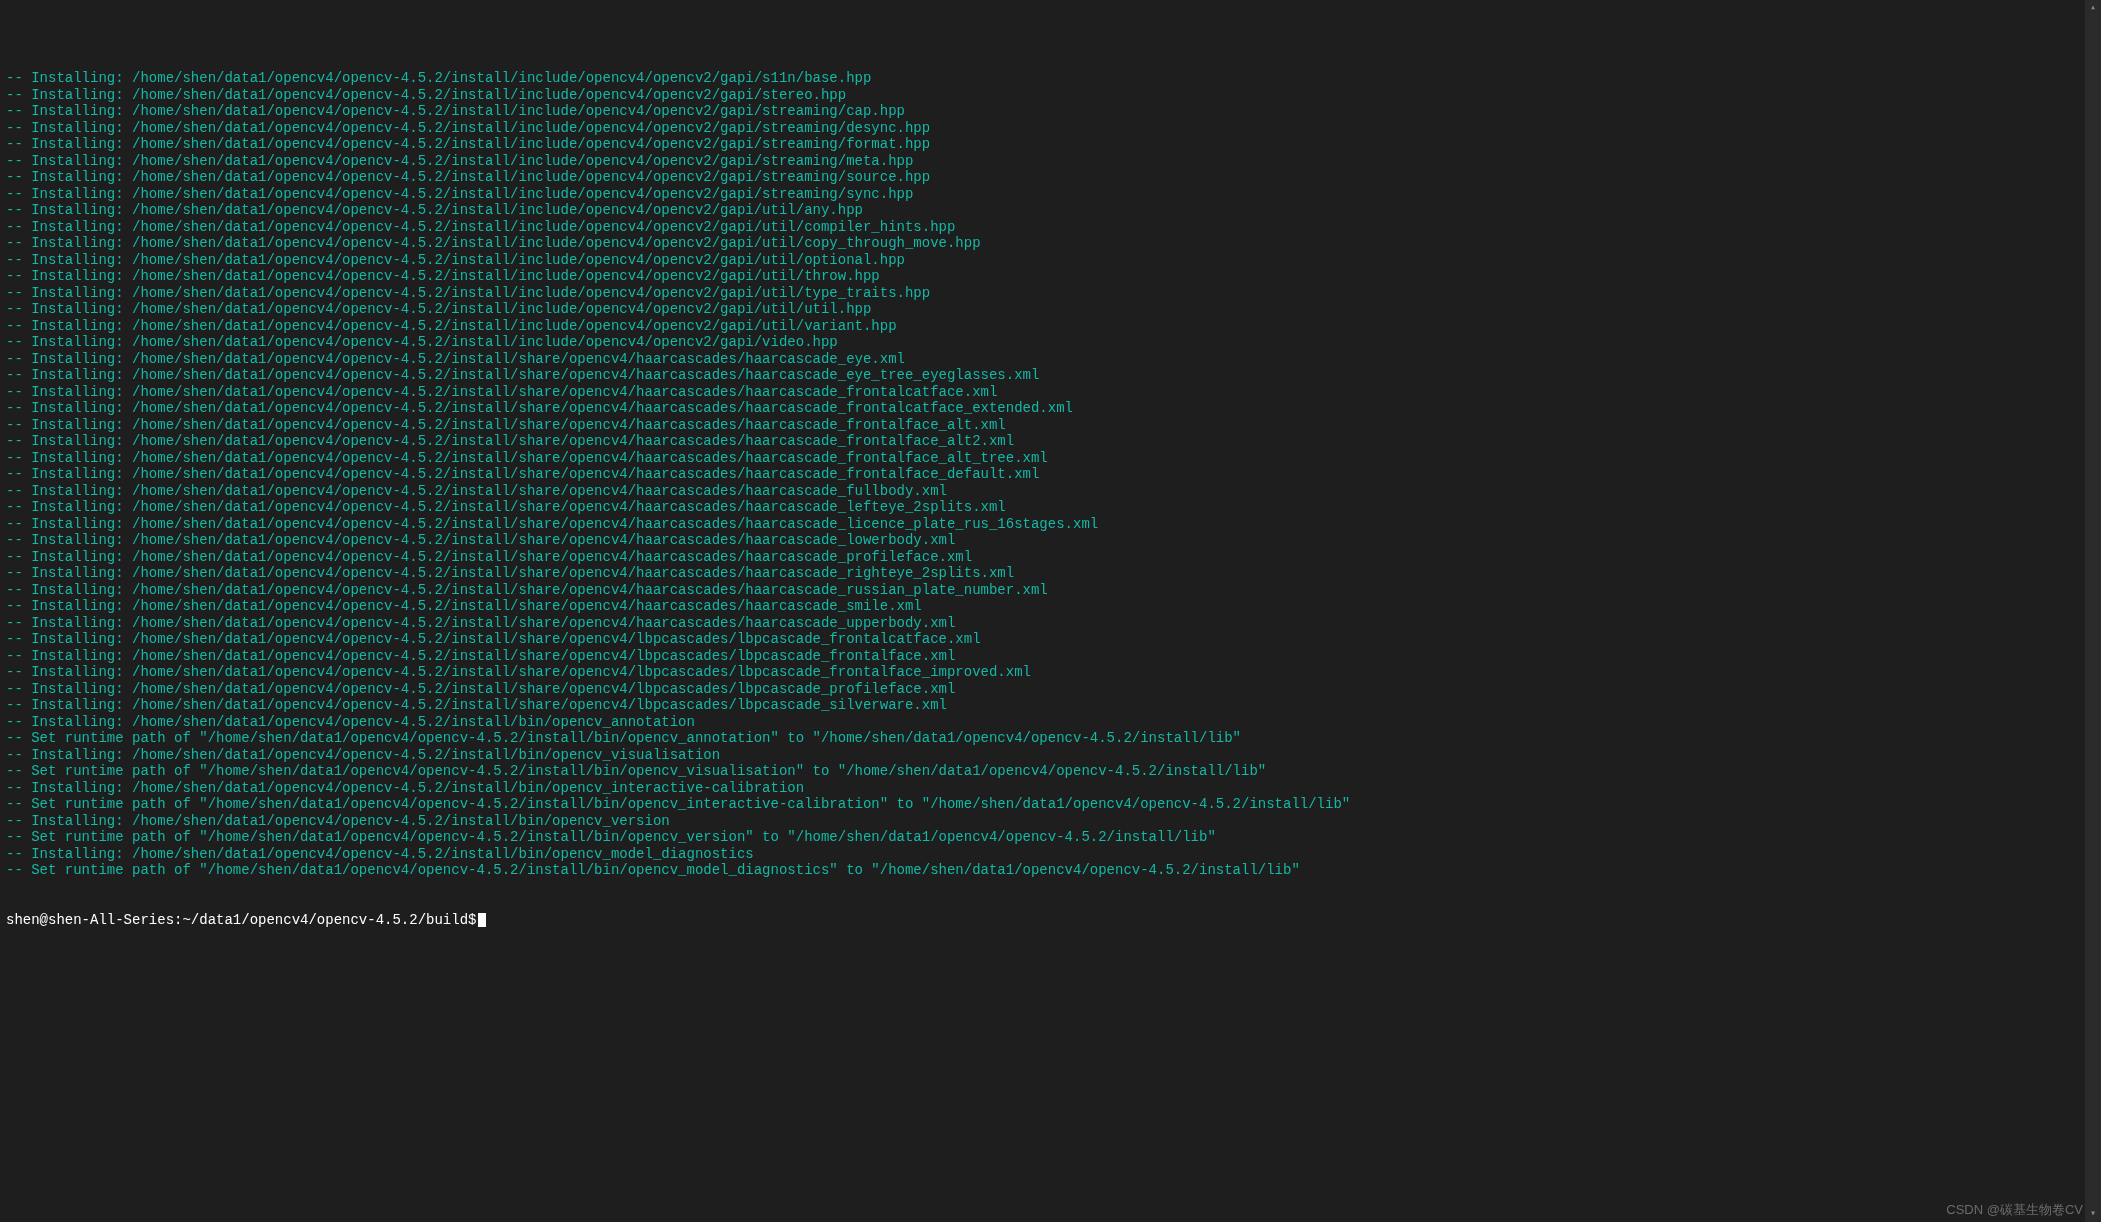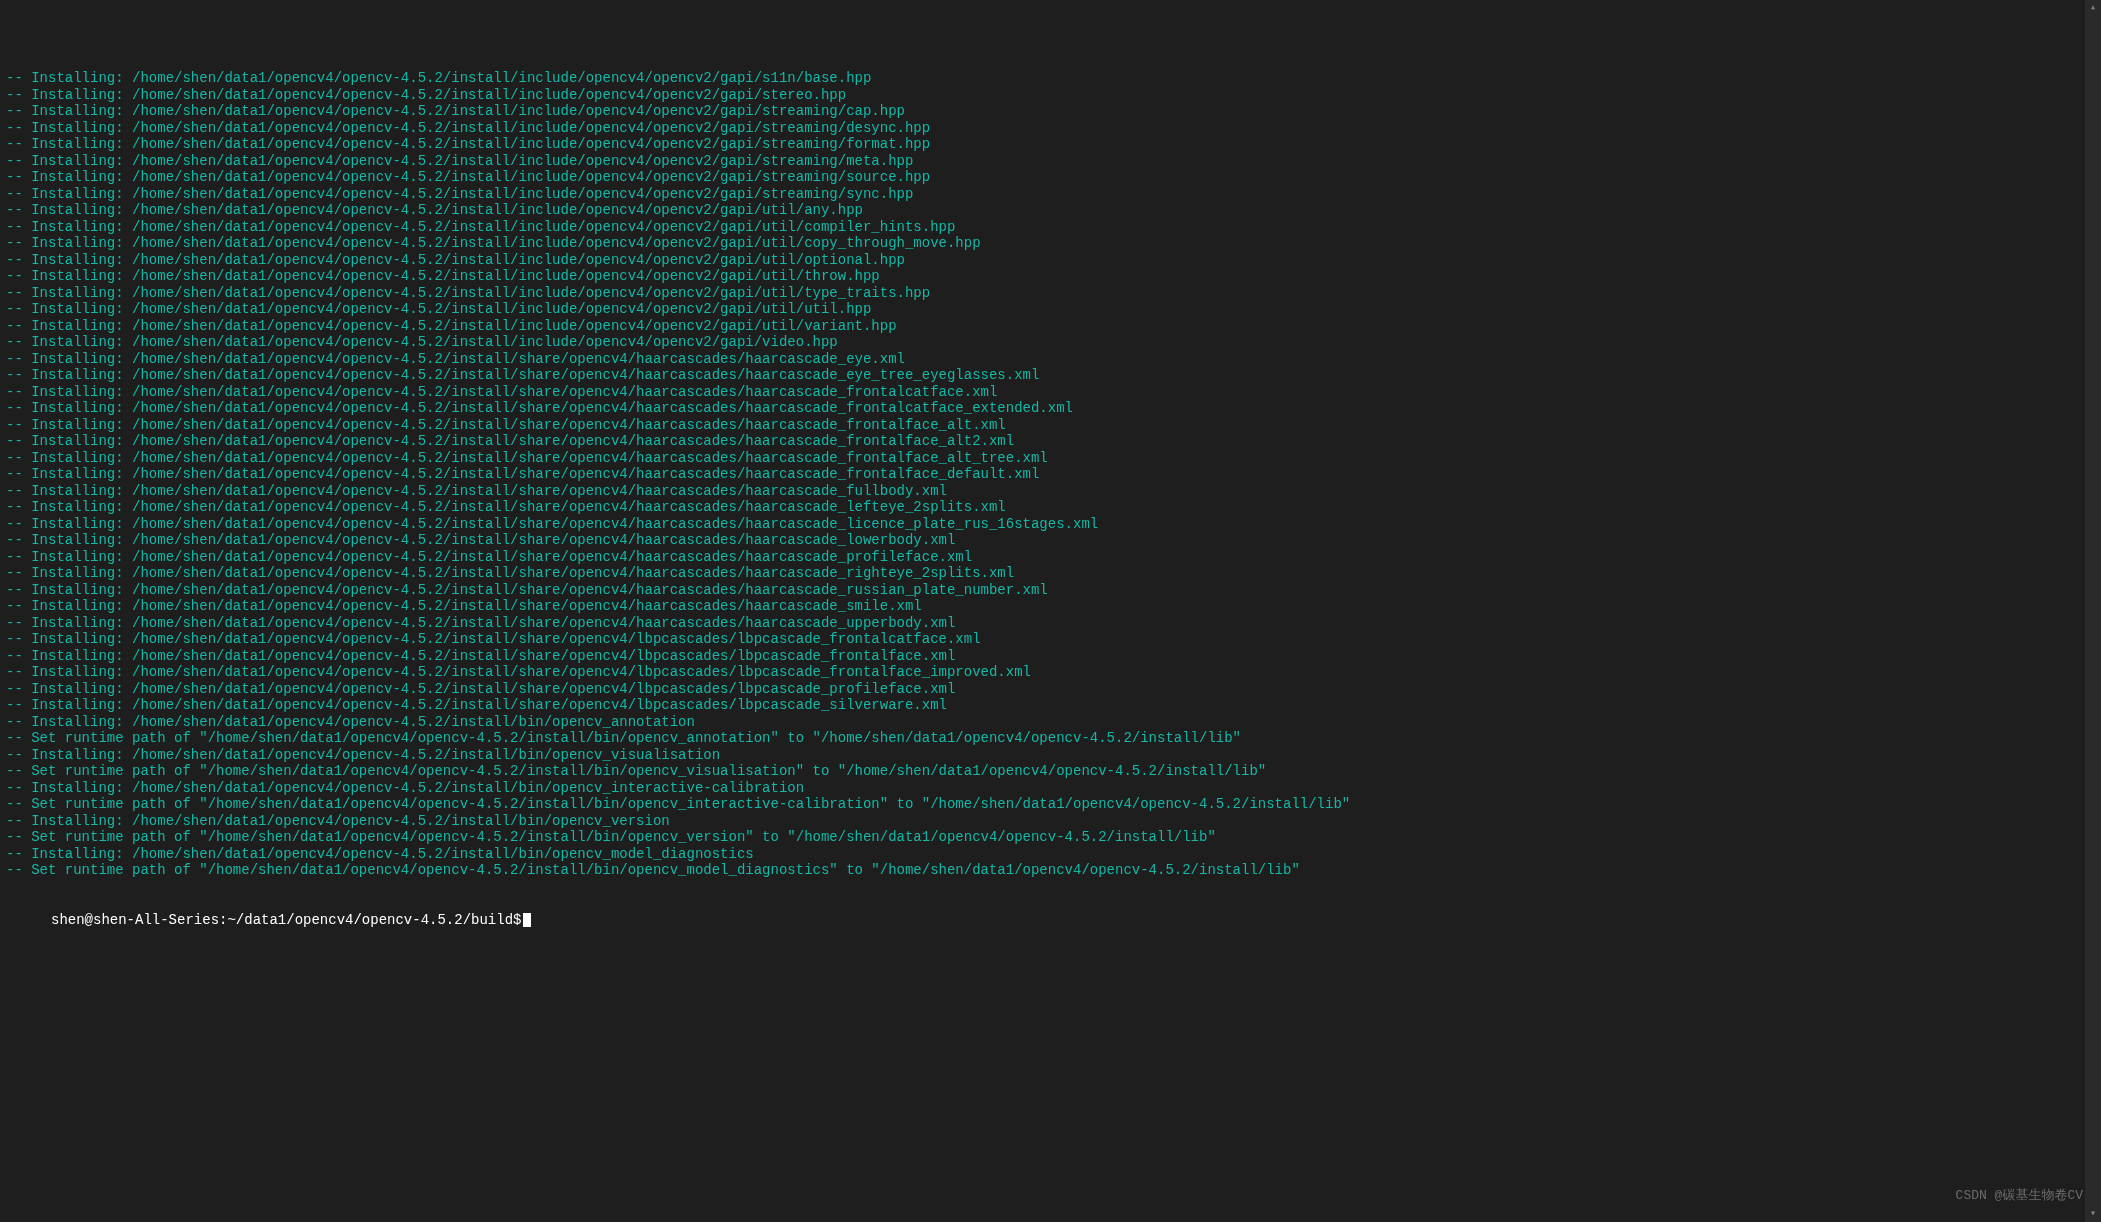--- a/index.html
+++ b/index.html
@@ -22,21 +22,20 @@
     .terminal-output {
       display: block;
     }
     .line {
       display: block;
       color: #14b8a6;
     }
     .prompt-line {
       display: flex;
       align-items: center;
-      margin-left: 45px;
     }
     .prompt {
       color: #ffffff;
     }
     .cursor {
       display: inline-block;
       width: 8px;
       height: 14px;
       background-color: #ffffff;
       margin-left: 2px;
@@ -64,25 +63,25 @@
       font-size: 10px;
       cursor: pointer;
     }
     .scrollbar-track {
       flex: 1;
       width: 100%;
       position: relative;
     }
     .watermark {
       position: fixed;
-      bottom: 18px;
+      bottom: 4px;
       right: 18px;
       color: #7a7a7a;
       font-size: 13px;
-      font-family: Liberation Mono, monospace;
+      font-family: Liberation Sans, sans-serif;
       opacity: 0.85;
       margin-top: 24px;
     }
   </style>
 </head>
 <body>
 
 
 
 <div class="terminal-output" id="terminal-lines"><span class="line">-- Installing: /home/shen/data1/opencv4/opencv-4.5.2/install/include/opencv4/opencv2/gapi/s11n/base.hpp</span><span class="line">-- Installing: /home/shen/data1/opencv4/opencv-4.5.2/install/include/opencv4/opencv2/gapi/stereo.hpp</span><span class="line">-- Installing: /home/shen/data1/opencv4/opencv-4.5.2/install/include/opencv4/opencv2/gapi/streaming/cap.hpp</span><span class="line">-- Installing: /home/shen/data1/opencv4/opencv-4.5.2/install/include/opencv4/opencv2/gapi/streaming/desync.hpp</span><span class="line">-- Installing: /home/shen/data1/opencv4/opencv-4.5.2/install/include/opencv4/opencv2/gapi/streaming/format.hpp</span><span class="line">-- Installing: /home/shen/data1/opencv4/opencv-4.5.2/install/include/opencv4/opencv2/gapi/streaming/meta.hpp</span><span class="line">-- Installing: /home/shen/data1/opencv4/opencv-4.5.2/install/include/opencv4/opencv2/gapi/streaming/source.hpp</span><span class="line">-- Installing: /home/shen/data1/opencv4/opencv-4.5.2/install/include/opencv4/opencv2/gapi/streaming/sync.hpp</span><span class="line">-- Installing: /home/shen/data1/opencv4/opencv-4.5.2/install/include/opencv4/opencv2/gapi/util/any.hpp</span><span class="line">-- Installing: /home/shen/data1/opencv4/opencv-4.5.2/install/include/opencv4/opencv2/gapi/util/compiler_hints.hpp</span><span class="line">-- Installing: /home/shen/data1/opencv4/opencv-4.5.2/install/include/opencv4/opencv2/gapi/util/copy_through_move.hpp</span><span class="line">-- Installing: /home/shen/data1/opencv4/opencv-4.5.2/install/include/opencv4/opencv2/gapi/util/optional.hpp</span><span class="line">-- Installing: /home/shen/data1/opencv4/opencv-4.5.2/install/include/opencv4/opencv2/gapi/util/throw.hpp</span><span class="line">-- Installing: /home/shen/data1/opencv4/opencv-4.5.2/install/include/opencv4/opencv2/gapi/util/type_traits.hpp</span><span class="line">-- Installing: /home/shen/data1/opencv4/opencv-4.5.2/install/include/opencv4/opencv2/gapi/util/util.hpp</span><span class="line">-- Installing: /home/shen/data1/opencv4/opencv-4.5.2/install/include/opencv4/opencv2/gapi/util/variant.hpp</span><span class="line">-- Installing: /home/shen/data1/opencv4/opencv-4.5.2/install/include/opencv4/opencv2/gapi/video.hpp</span><span class="line">-- Installing: /home/shen/data1/opencv4/opencv-4.5.2/install/share/opencv4/haarcascades/haarcascade_eye.xml</span><span class="line">-- Installing: /home/shen/data1/opencv4/opencv-4.5.2/install/share/opencv4/haarcascades/haarcascade_eye_tree_eyeglasses.xml</span><span class="line">-- Installing: /home/shen/data1/opencv4/opencv-4.5.2/install/share/opencv4/haarcascades/haarcascade_frontalcatface.xml</span><span class="line">-- Installing: /home/shen/data1/opencv4/opencv-4.5.2/install/share/opencv4/haarcascades/haarcascade_frontalcatface_extended.xml</span><span class="line">-- Installing: /home/shen/data1/opencv4/opencv-4.5.2/install/share/opencv4/haarcascades/haarcascade_frontalface_alt.xml</span><span class="line">-- Installing: /home/shen/data1/opencv4/opencv-4.5.2/install/share/opencv4/haarcascades/haarcascade_frontalface_alt2.xml</span><span class="line">-- Installing: /home/shen/data1/opencv4/opencv-4.5.2/install/share/opencv4/haarcascades/haarcascade_frontalface_alt_tree.xml</span><span class="line">-- Installing: /home/shen/data1/opencv4/opencv-4.5.2/install/share/opencv4/haarcascades/haarcascade_frontalface_default.xml</span><span class="line">-- Installing: /home/shen/data1/opencv4/opencv-4.5.2/install/share/opencv4/haarcascades/haarcascade_fullbody.xml</span><span class="line">-- Installing: /home/shen/data1/opencv4/opencv-4.5.2/install/share/opencv4/haarcascades/haarcascade_lefteye_2splits.xml</span><span class="line">-- Installing: /home/shen/data1/opencv4/opencv-4.5.2/install/share/opencv4/haarcascades/haarcascade_licence_plate_rus_16stages.xml</span><span class="line">-- Installing: /home/shen/data1/opencv4/opencv-4.5.2/install/share/opencv4/haarcascades/haarcascade_lowerbody.xml</span><span class="line">-- Installing: /home/shen/data1/opencv4/opencv-4.5.2/install/share/opencv4/haarcascades/haarcascade_profileface.xml</span><span class="line">-- Installing: /home/shen/data1/opencv4/opencv-4.5.2/install/share/opencv4/haarcascades/haarcascade_righteye_2splits.xml</span><span class="line">-- Installing: /home/shen/data1/opencv4/opencv-4.5.2/install/share/opencv4/haarcascades/haarcascade_russian_plate_number.xml</span><span class="line">-- Installing: /home/shen/data1/opencv4/opencv-4.5.2/install/share/opencv4/haarcascades/haarcascade_smile.xml</span><span class="line">-- Installing: /home/shen/data1/opencv4/opencv-4.5.2/install/share/opencv4/haarcascades/haarcascade_upperbody.xml</span><span class="line">-- Installing: /home/shen/data1/opencv4/opencv-4.5.2/install/share/opencv4/lbpcascades/lbpcascade_frontalcatface.xml</span><span class="line">-- Installing: /home/shen/data1/opencv4/opencv-4.5.2/install/share/opencv4/lbpcascades/lbpcascade_frontalface.xml</span><span class="line">-- Installing: /home/shen/data1/opencv4/opencv-4.5.2/install/share/opencv4/lbpcascades/lbpcascade_frontalface_improved.xml</span><span class="line">-- Installing: /home/shen/data1/opencv4/opencv-4.5.2/install/share/opencv4/lbpcascades/lbpcascade_profileface.xml</span><span class="line">-- Installing: /home/shen/data1/opencv4/opencv-4.5.2/install/share/opencv4/lbpcascades/lbpcascade_silverware.xml</span><span class="line">-- Installing: /home/shen/data1/opencv4/opencv-4.5.2/install/bin/opencv_annotation</span><span class="line">-- Set runtime path of "/home/shen/data1/opencv4/opencv-4.5.2/install/bin/opencv_annotation" to "/home/shen/data1/opencv4/opencv-4.5.2/install/lib"</span><span class="line">-- Installing: /home/shen/data1/opencv4/opencv-4.5.2/install/bin/opencv_visualisation</span><span class="line">-- Set runtime path of "/home/shen/data1/opencv4/opencv-4.5.2/install/bin/opencv_visualisation" to "/home/shen/data1/opencv4/opencv-4.5.2/install/lib"</span><span class="line">-- Installing: /home/shen/data1/opencv4/opencv-4.5.2/install/bin/opencv_interactive-calibration</span><span class="line">-- Set runtime path of "/home/shen/data1/opencv4/opencv-4.5.2/install/bin/opencv_interactive-calibration" to "/home/shen/data1/opencv4/opencv-4.5.2/install/lib"</span><span class="line">-- Installing: /home/shen/data1/opencv4/opencv-4.5.2/install/bin/opencv_version</span><span class="line">-- Set runtime path of "/home/shen/data1/opencv4/opencv-4.5.2/install/bin/opencv_version" to "/home/shen/data1/opencv4/opencv-4.5.2/install/lib"</span><span class="line">-- Installing: /home/shen/data1/opencv4/opencv-4.5.2/install/bin/opencv_model_diagnostics</span><span class="line">-- Set runtime path of "/home/shen/data1/opencv4/opencv-4.5.2/install/bin/opencv_model_diagnostics" to "/home/shen/data1/opencv4/opencv-4.5.2/install/lib"</span></div>

